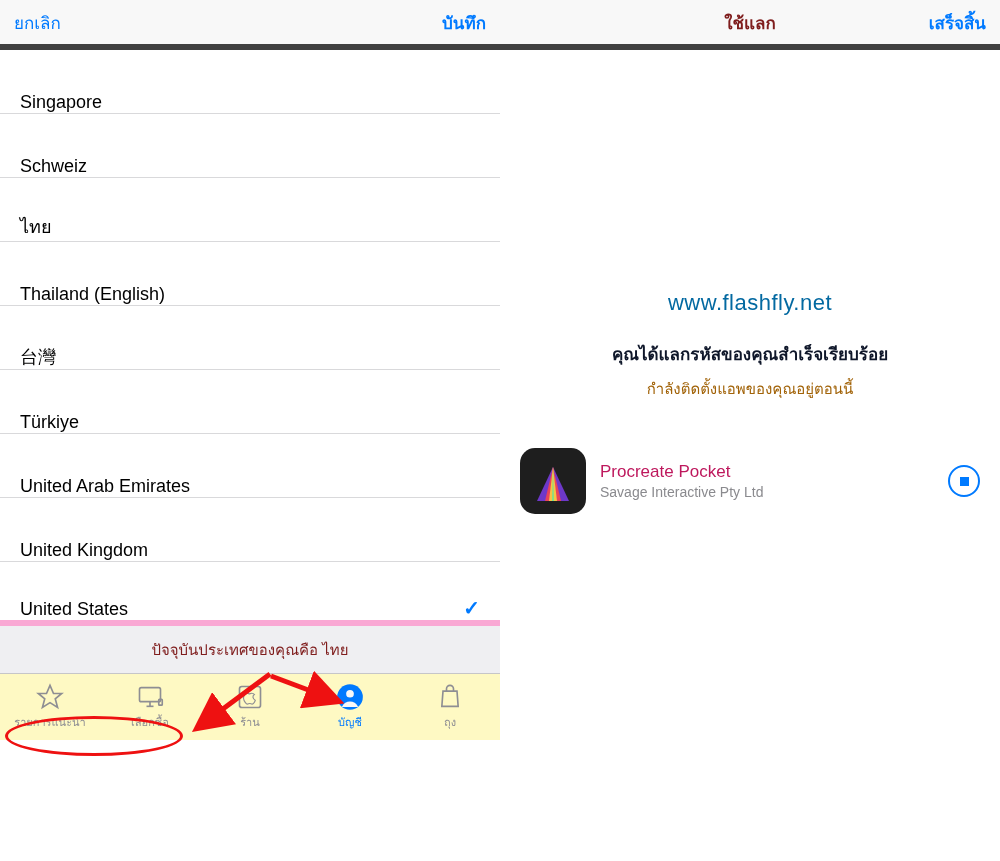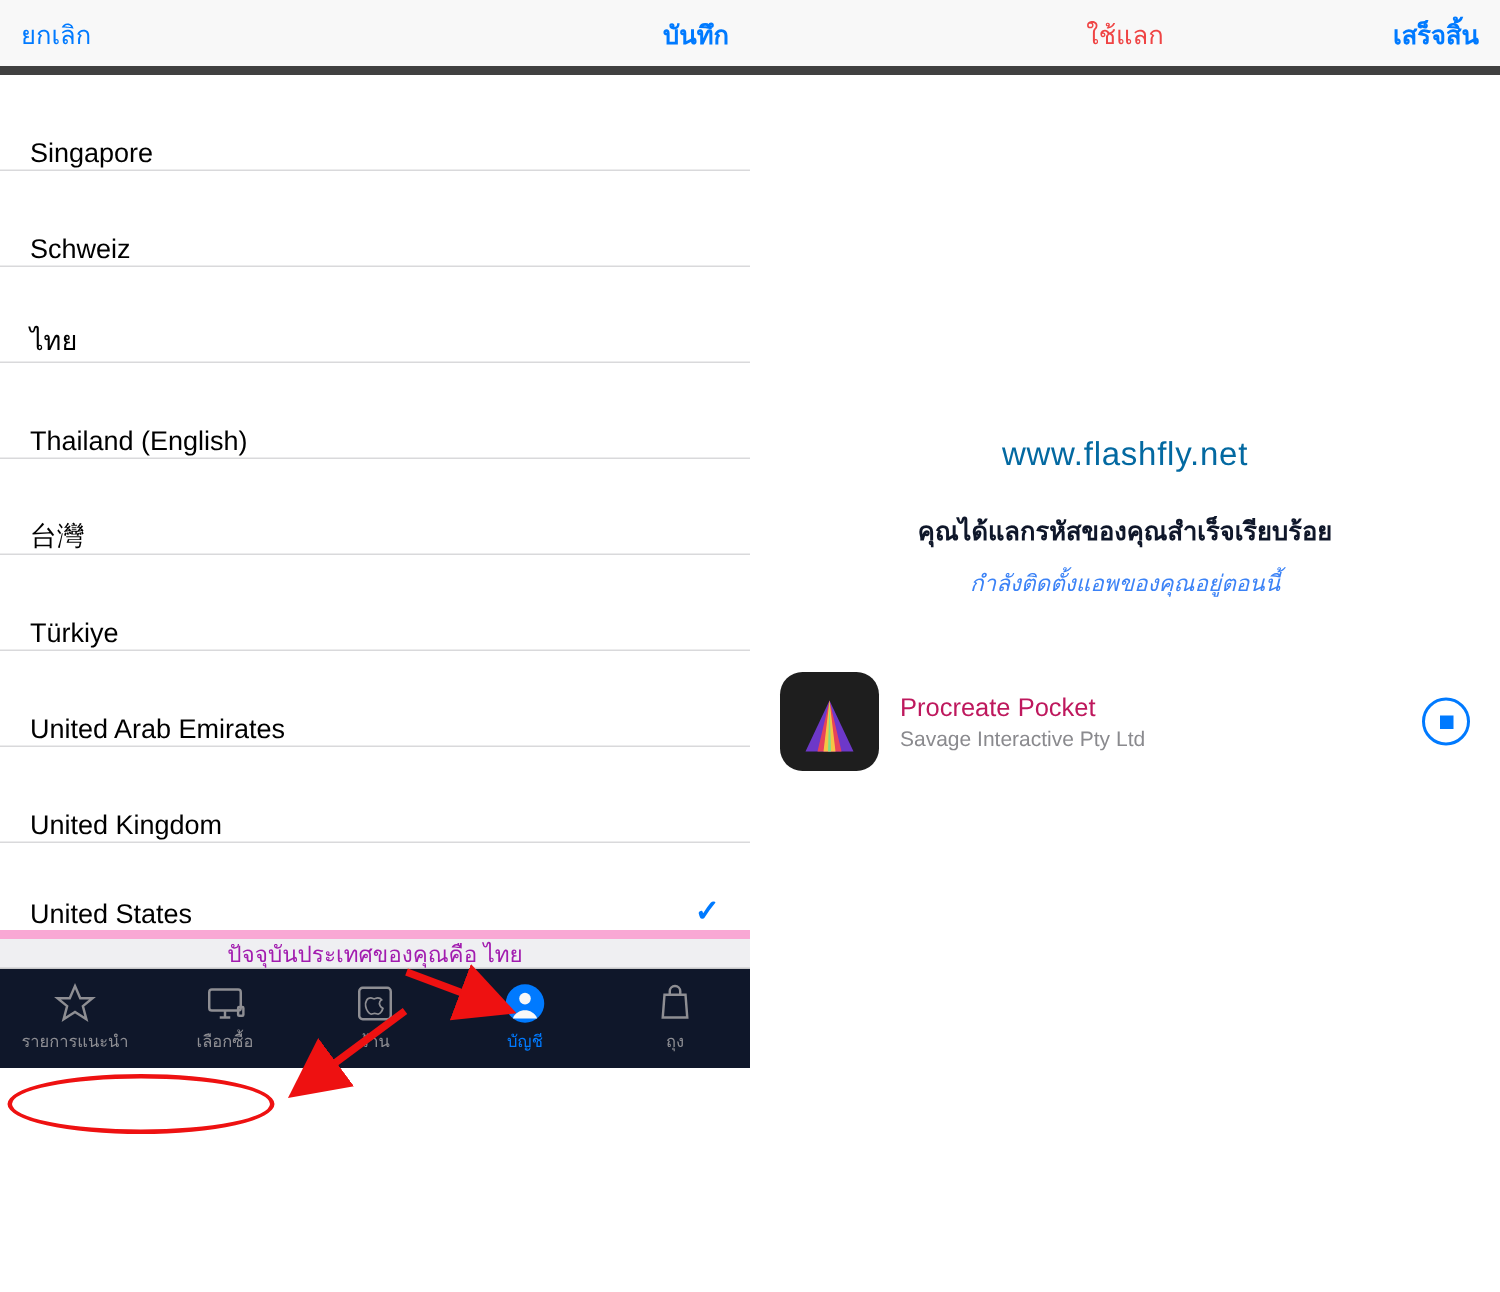--- a/index.html
+++ b/index.html
@@ -24,53 +24,53 @@
     justify-content: space-between;
     padding: 0 14px;
     font-size: 17px;
   }
   .navbar .nav-left, .navbar .nav-right {
     color: #007aff;
     cursor: pointer;
     min-width: 80px;
   }
   .navbar .nav-right { text-align: right; font-weight: 600; }
-  .navbar .nav-title { color: #ef4444; font-weight: 400; text-align: center; flex: 1; }
+  .navbar .nav-title { color: #7f1d1d; font-weight: 700; text-align: center; flex: 1; }
   .navbar.right .nav-title { }
   
   .country-list { }
   .country-row {
     height: 64px;
     padding: 0 20px;
     display: flex;
     align-items: flex-end;
     justify-content: space-between;
     border-bottom: 1px solid #d9d9db;
     font-size: 18px;
     color: #000;
     cursor: pointer;
     position: relative;
   }
   .country-row:last-child { border-bottom: 6px solid #f9a8d4; }
   .check { color: #007aff; font-size: 20px; font-weight: bold; }
   
   .status-bar {
-    height: 20px;
+    height: 48px;
     background: #efeff2;
     border-bottom: 1px solid #c6c6c8;
     display: flex;
     align-items: center;
     justify-content: center;
     font-size: 15px;
-    color: #a21caf;
+    color: #7f1d1d;
   }
   
   .tabbar {
     height: 66px;
-    background: #0f172a;
+    background: #fef9c3;
     display: flex;
     justify-content: space-around;
     border-top: 0px solid #c6c6c8;
     position: relative;
   }
   .tab {
     flex: 1;
     display: flex;
     flex-direction: column;
     align-items: center;
@@ -93,22 +93,21 @@
     padding: 0 30px;
   }
   .redeem-success {
     font-size: 17px;
     font-weight: 700;
     color: #0f172a;
     margin-bottom: 10px;
   }
   .redeem-sub {
     font-size: 15px;
-    color: #3b82f6;
-    font-style: italic;
+    color: #a16207;
   }
   .app-row {
     position: absolute;
     top: 448px;
     left: 20px;
     right: 20px;
     display: flex;
     align-items: center;
     gap: 14px;
   }

